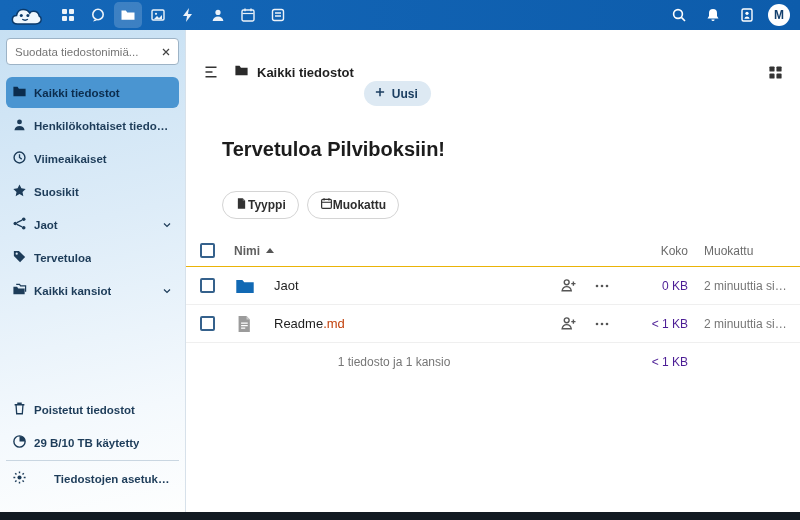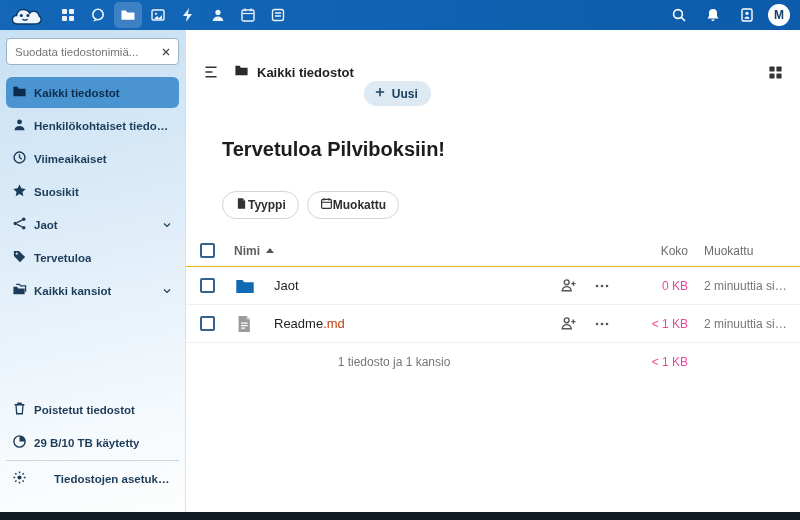--- a/index.html
+++ b/index.html
@@ -63,21 +63,21 @@
 
   .ftable { display:flex; flex-direction:column; }
   .trow { display:grid; grid-template-columns:34px 40px 1fr 34px 34px 66px 102px;
     align-items:center; padding:0 10px 0 14px; }
   .trow.head { height:32px; border-bottom:1px solid #eab308; color:#5f5f5f; font-size:12px; }
   .trow.file { height:38px; border-bottom:1px solid #efefef; cursor:pointer; }
   .trow.summary { height:38px; color:#767676; font-size:12px; }
   .cell-name-head { grid-column:2 / 4; display:flex; align-items:center; gap:6px; font-weight:600; cursor:pointer; }
   .sort-asc { width:0; height:0; border-left:4px solid transparent; border-right:4px solid transparent;
     border-bottom:5px solid #555; display:inline-block; }
-  .cell-size { text-align:right; color:#ec4899; font-size:12px; }
+  .cell-size { text-align:right; color:#4c1d95; font-size:12px; }
   .cell-mod { color:#767676; font-size:12px; padding-left:16px; white-space:nowrap; overflow:hidden; }
   .cell-size.head, .cell-mod.head { color:#6b6b6b; font-weight:400; }
   .checkbox { width:15px; height:15px; border:2px solid #35618c; border-radius:2px; background:#fff; cursor:pointer; }
   .file-icon { display:flex; align-items:center; justify-content:flex-start; }
   .fname { font-size:13px; color:#1f1f1f; }
   .fname .ext { color:#c2410c; }
   .row-action { display:flex; align-items:center; justify-content:center; cursor:pointer; width:28px; height:28px; border-radius:5px; }
   .summary-label { grid-column:2 / 4; padding-left:0;text-align:center; }
 </style>
 </head>

